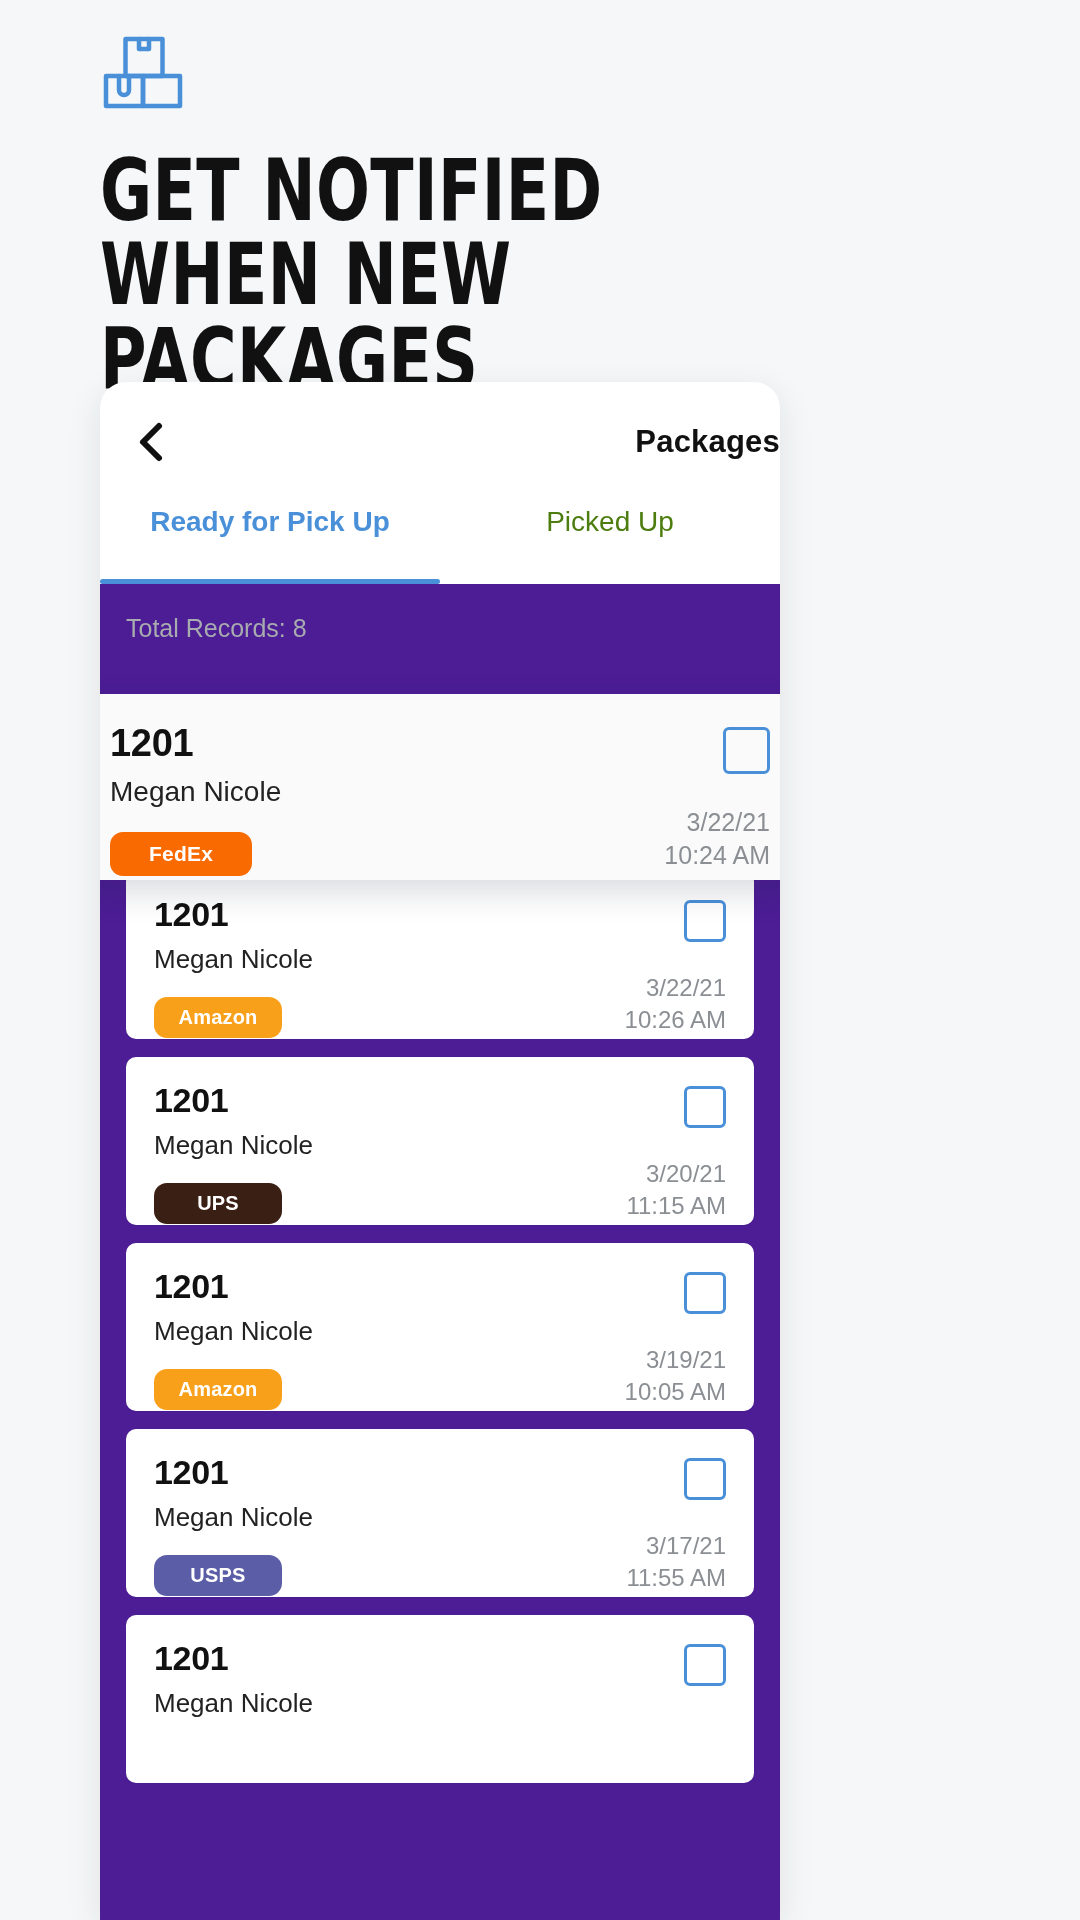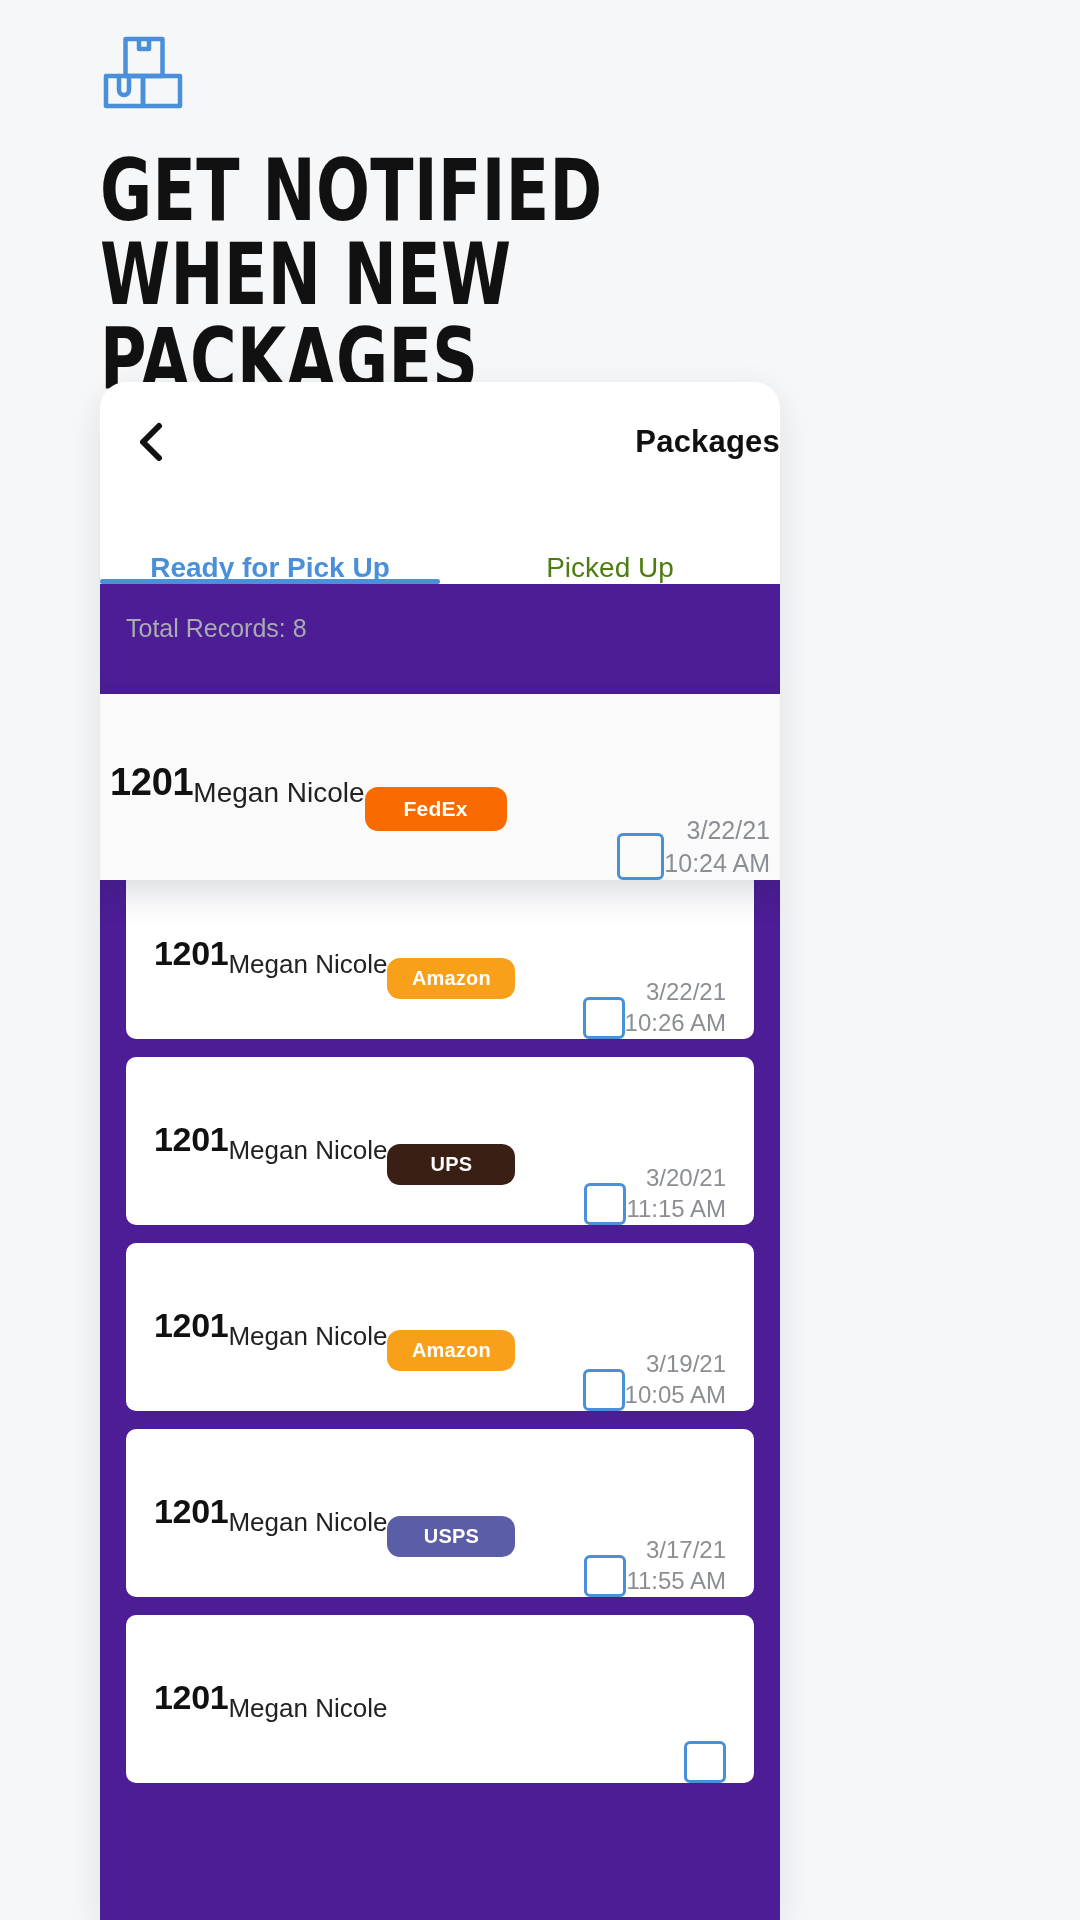--- a/index.html
+++ b/index.html
@@ -81,21 +81,21 @@
 
   .tabs {
     display: flex;
     height: 82px;
     background: #ffffff;
   }
 
   .tab {
     flex: 1;
     display: flex;
-    align-items: flex-end;
+    align-items: flex-start;
     justify-content: center;
     font-size: 28px;
     position: relative;
     padding-top: 4px;
   }
 
   .tab-active {
     color: #4a90d9;
     font-weight: bold;
   }
@@ -132,21 +132,21 @@
     background: #ffffff;
     border-radius: 10px;
     height: 168px;
     margin-bottom: 18px;
     padding: 26px 28px 0 28px;
     display: flex;
     justify-content: space-between;
     box-shadow: 0 1px 2px rgba(20, 30, 50, 0.05);
   }
 
-  .card-left { display: flex; flex-direction: row; margin-top: 39px; }
+  .card-left { display: flex; flex-direction: column; }
 
   .unit-no {
     font-size: 34px;
     font-weight: bold;
     color: #111111;
     letter-spacing: -0.3px;
     line-height: 1.0;
   }
 
   .resident {
@@ -163,20 +163,21 @@
     font-weight: bold;
     border-radius: 13px;
     padding: 9px 0;
     width: 128px;
     text-align: center;
     letter-spacing: 0.2px;
   }
 
   .card-right {
     display: flex;
+    flex-direction: column;
     align-items: flex-end;
     padding-top: 3px;
   }
 
   .checkbox {
     width: 42px;
     height: 42px;
     border: 3px solid #4a90d9;
     border-radius: 6px;
     background: transparent;

